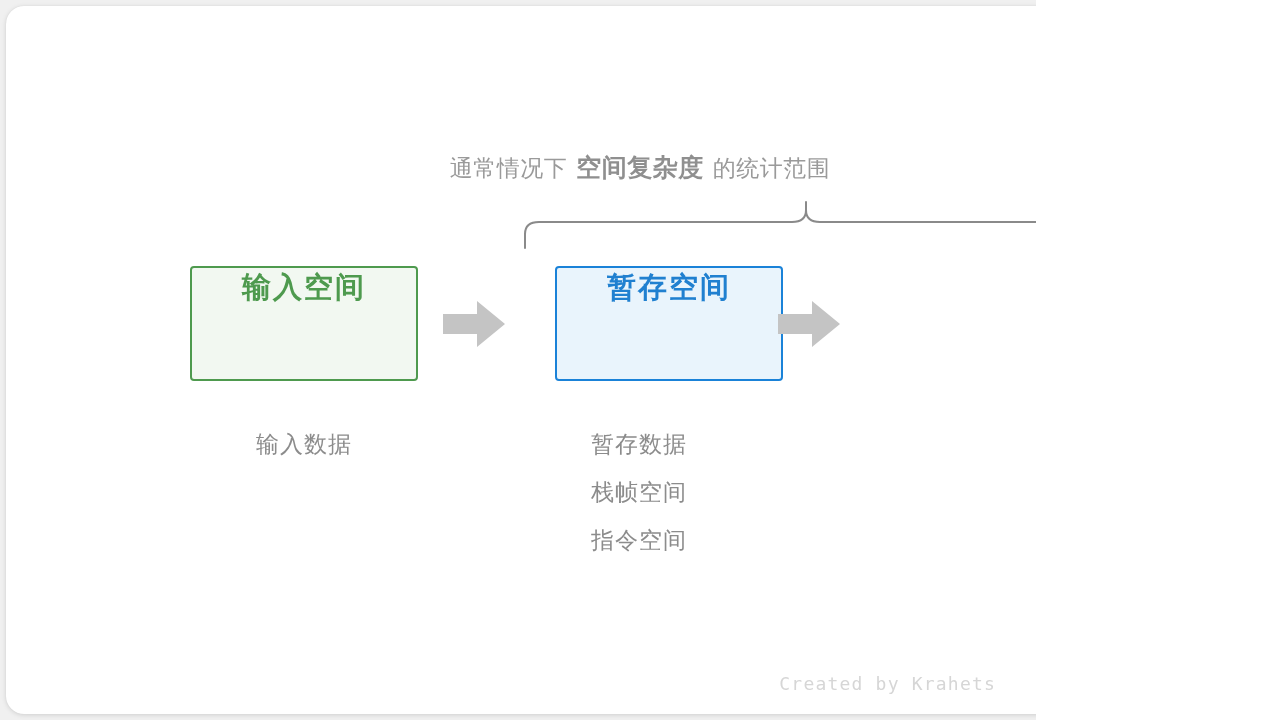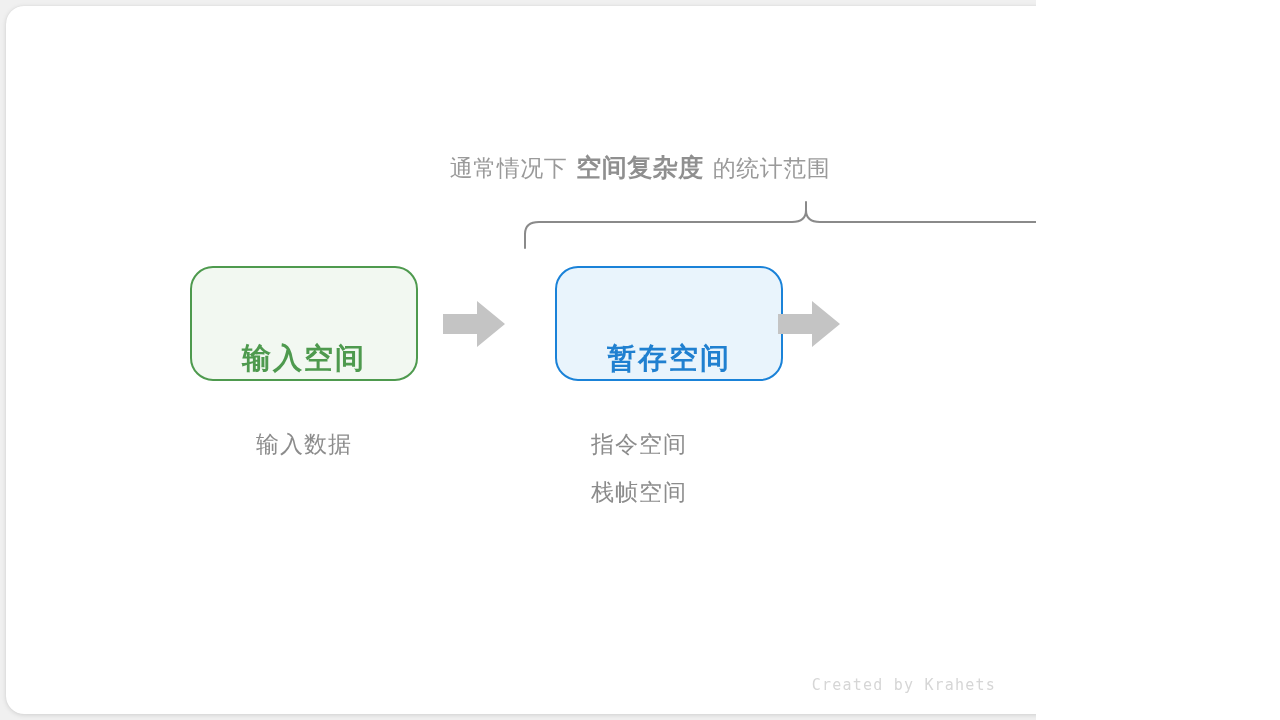--- a/index.html
+++ b/index.html
@@ -60,26 +60,26 @@
     width: 584px;
     height: 56px;
   }
 
   
   .box {
     position: absolute;
     top: 266px;
     width: 228px;
     height: 115px;
-    border-radius: 23px;
+    border-radius: 4px;
     border-width: 2px;
     border-style: solid;
     box-sizing: border-box;
     display: flex;
-    align-items: flex-end;
+    align-items: flex-start;
     justify-content: center;
   }
   .box-label {
     font-size: 29px;
     font-weight: 700;
     letter-spacing: 2px;
   }
   #box-input  { left: 190px; }
   #box-temp   { left: 525px; }
   #box-output { left: 861px; }
@@ -112,21 +112,21 @@
     white-space: nowrap;
   }
 
   
   #credit {
     position: absolute;
     right: 40px;
     bottom: 26px;
     color: #d6d6d6;
     font-family: "DejaVu Sans Mono", "Liberation Mono", monospace;
-    font-size: 15px;
+    font-size: 18px;
     letter-spacing: 1.2px;
     white-space: nowrap;
   }
 </style>
 </head>
 <body>
 
 <div id="canvas">
   <div id="card"></div>
 
@@ -159,19 +159,20 @@
       <polygon points="0,13 34,13 34,0 62,23 34,46 34,33 0,33" fill="#c4c4c4"></polygon>
     </svg>
   </div>
 
 
   <div class="sublabels" id="sub-input">
     <div class="sublabel">输入数据</div>
   </div>
 
   <div class="sublabels" id="sub-temp">
+    <div class="sublabel">暂存数据</div>
+    <div class="sublabel">栈帧空间</div>
     <div class="sublabel">指令空间</div>
-    <div class="sublabel">栈帧空间</div>
   </div>
 
 
   <div id="credit">Created by Krahets</div>
 </div>
 
 </body></html>

